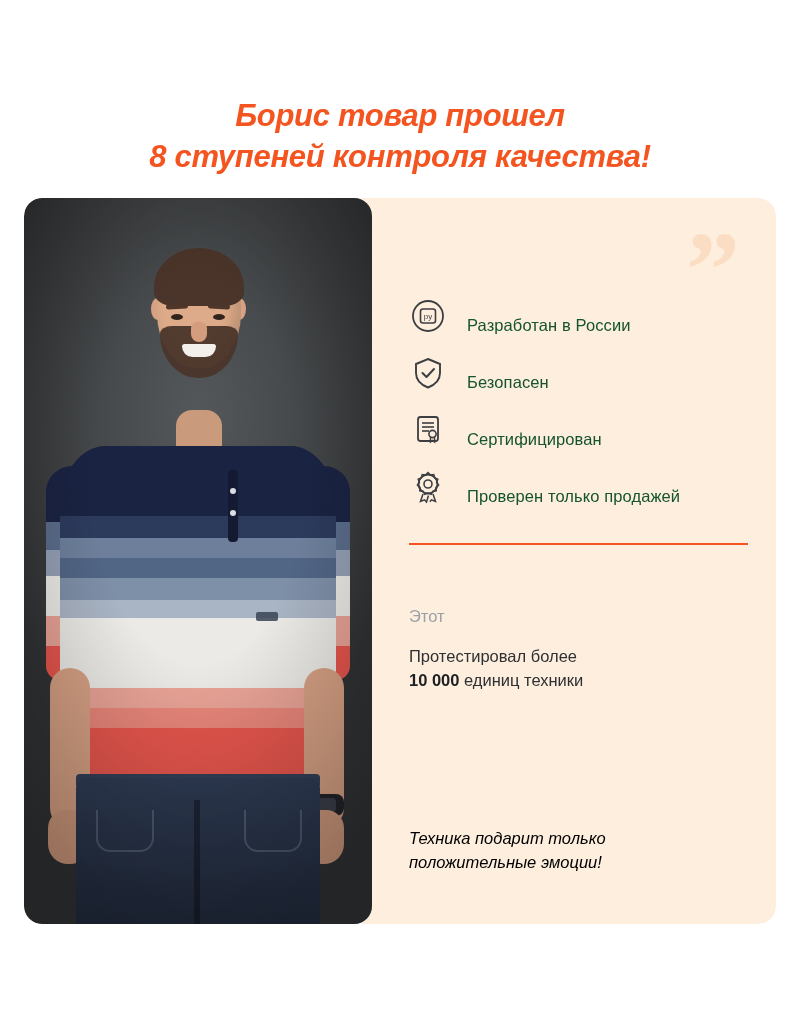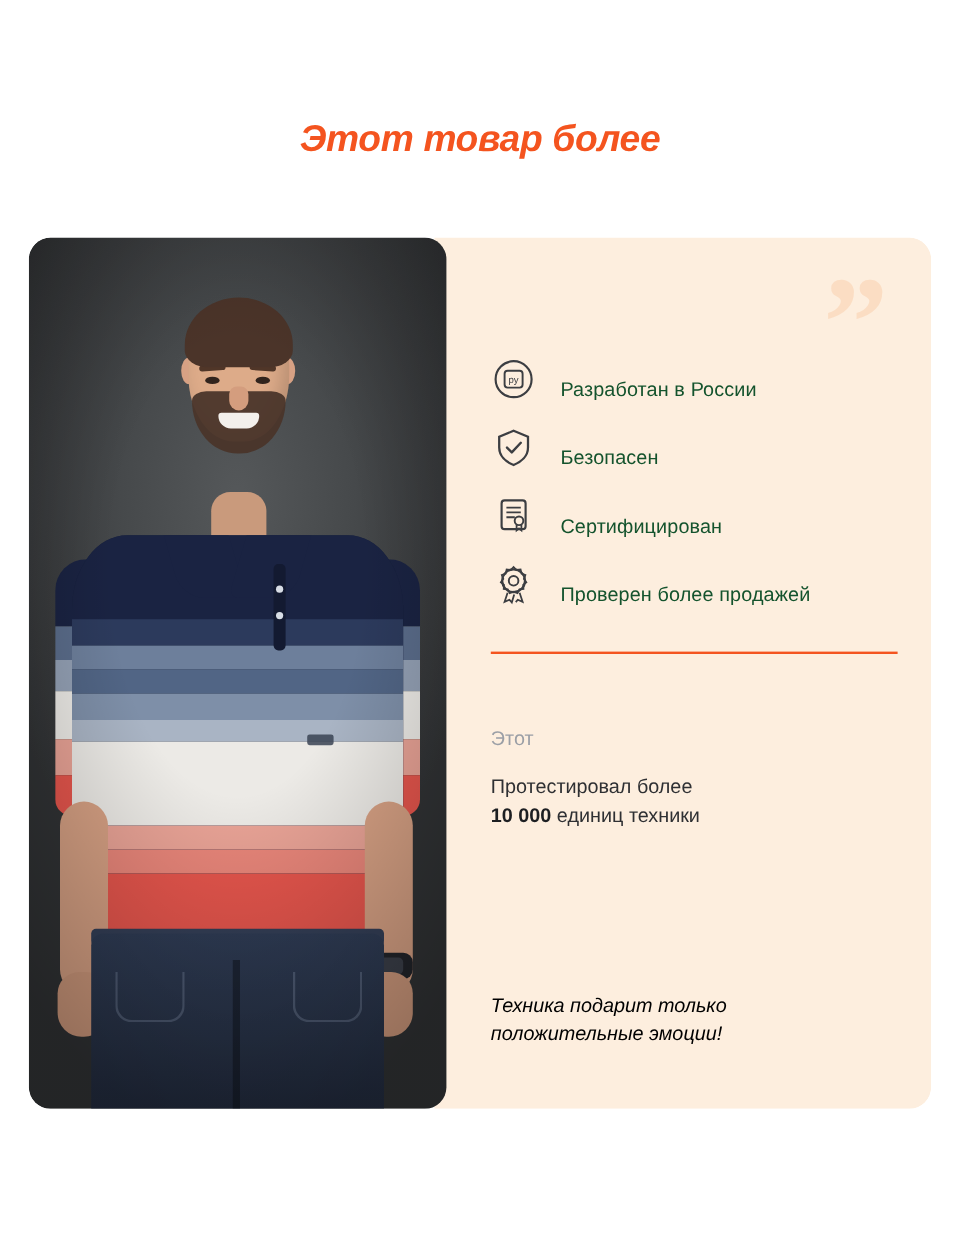--- a/index.html
+++ b/index.html
@@ -400,21 +400,22 @@
     line-height: 24px;
     color: #000000;
   }
 </style>
 </head>
 <body>
 
 <div class="page">
 
   <div class="headline">
-    <span class="line">Этот товар более</span>
+    <span class="line">Борис товар прошел</span>
+    <span class="line">8 ступеней контроля качества!</span>
   </div>
 
   <div class="card">
 
     <div class="photo-panel">
       <div class="person">
         <div class="neck"></div>
         <div class="ear-l"></div>
         <div class="ear-r"></div>
         <div class="head"></div>
@@ -521,21 +522,21 @@
         <div class="feature">
           <span class="f-icon">
             <svg width="36" height="36" viewBox="0 0 36 36" fill="none">
               <circle cx="18" cy="15" r="9.5" stroke="#3c3e42" stroke-width="1.8"></circle>
               <circle cx="18" cy="15" r="4" stroke="#3c3e42" stroke-width="1.6"></circle>
               <path d="M18 3.5 L20.4 6 L23.8 5.6 L24.6 9 L27.8 10.2 L26.6 13.4 L28.6 16.2 L26 18.4 L26.2 21.8 L22.9 22.2 L21.2 25.2 L18 24 L14.8 25.2 L13.1 22.2 L9.8 21.8 L10 18.4 L7.4 16.2 L9.4 13.4 L8.2 10.2 L11.4 9 L12.2 5.6 L15.6 6 Z" stroke="#3c3e42" stroke-width="1.5" fill="none"></path>
               <path d="M13 25 L10.5 32.5 L14.5 30.8 L16.5 33 L18.5 26.5" stroke="#3c3e42" stroke-width="1.5" fill="none"></path>
               <path d="M23 25 L25.5 32.5 L21.5 30.8 L19.8 32.8" stroke="#3c3e42" stroke-width="1.5" fill="none"></path>
             </svg>
           </span>
-          <span class="f-label">Проверен более продажей</span>
+          <span class="f-label">Проверен только продажей</span>
         </div>
       </div>
 
       <div class="divider"></div>
 
       <div class="person-name">Этот</div>
 
       <div class="tested-line1">Протестировал более</div>
       <div class="tested-line2">
         <b>10 000</b><span> единиц техники</span>

